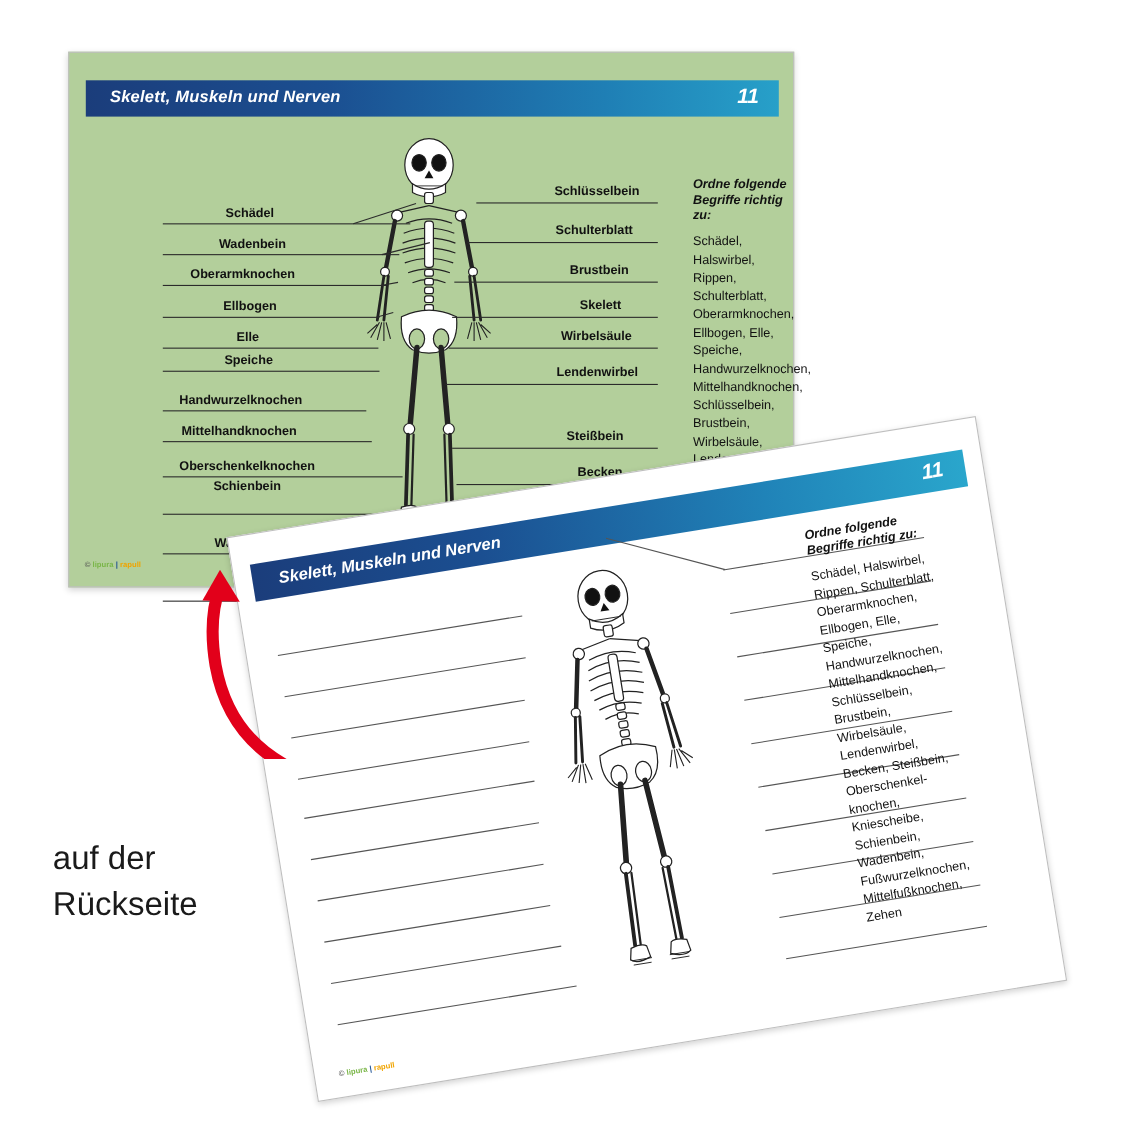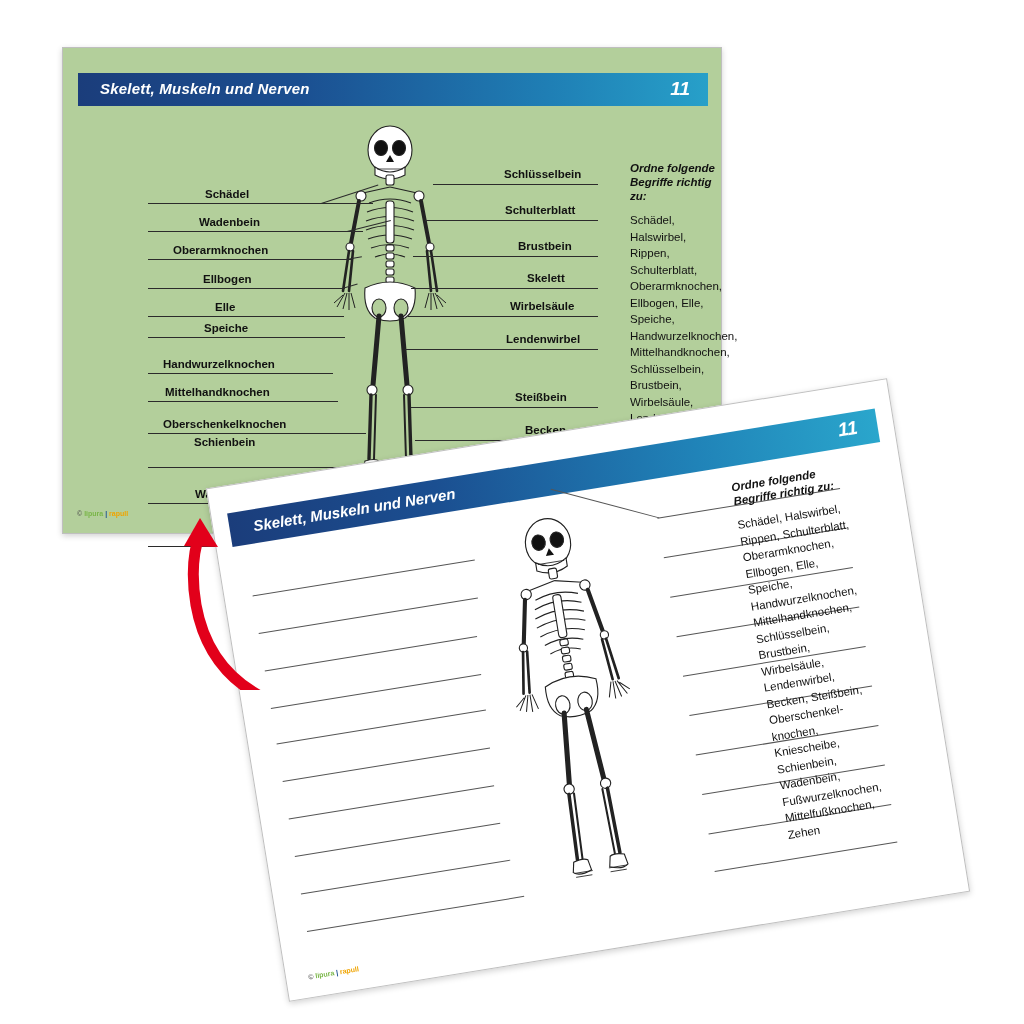--- a/index.html
+++ b/index.html
@@ -499,13 +499,15 @@
     <span class="y">rapull</span>
   </div>
 </div>
 
 <svg id="arrow" viewBox="0 0 200 270">
   <path d="M148 280 q-60 -28 -72 -95 q-7 -42 4 -72" fill="none" stroke="#e2001a" stroke-width="11" stroke-linecap="round"></path>
   <path d="M80 98 l-16 28 l34 1 z" fill="#e2001a"></path>
 </svg>
 
 <div id="caption">
+  <div>auf der</div>
+  <div>Rückseite</div>
 </div>
 
 </body></html>

